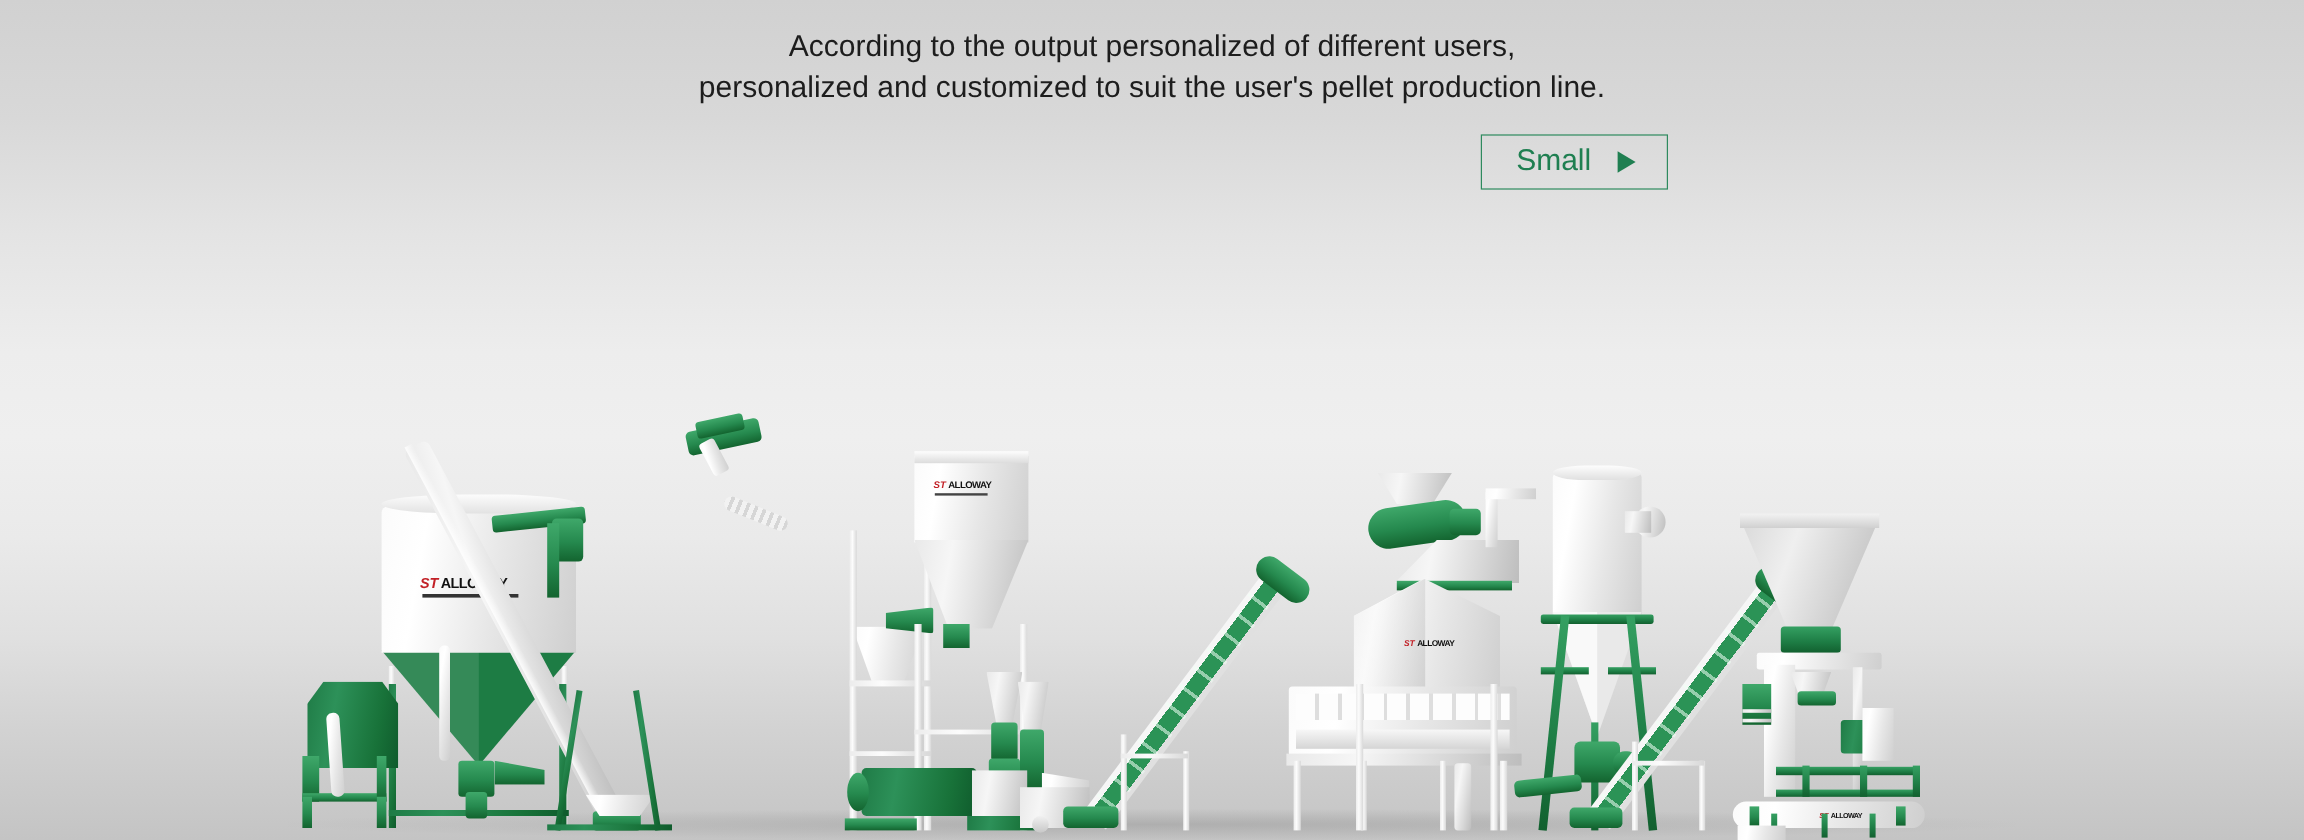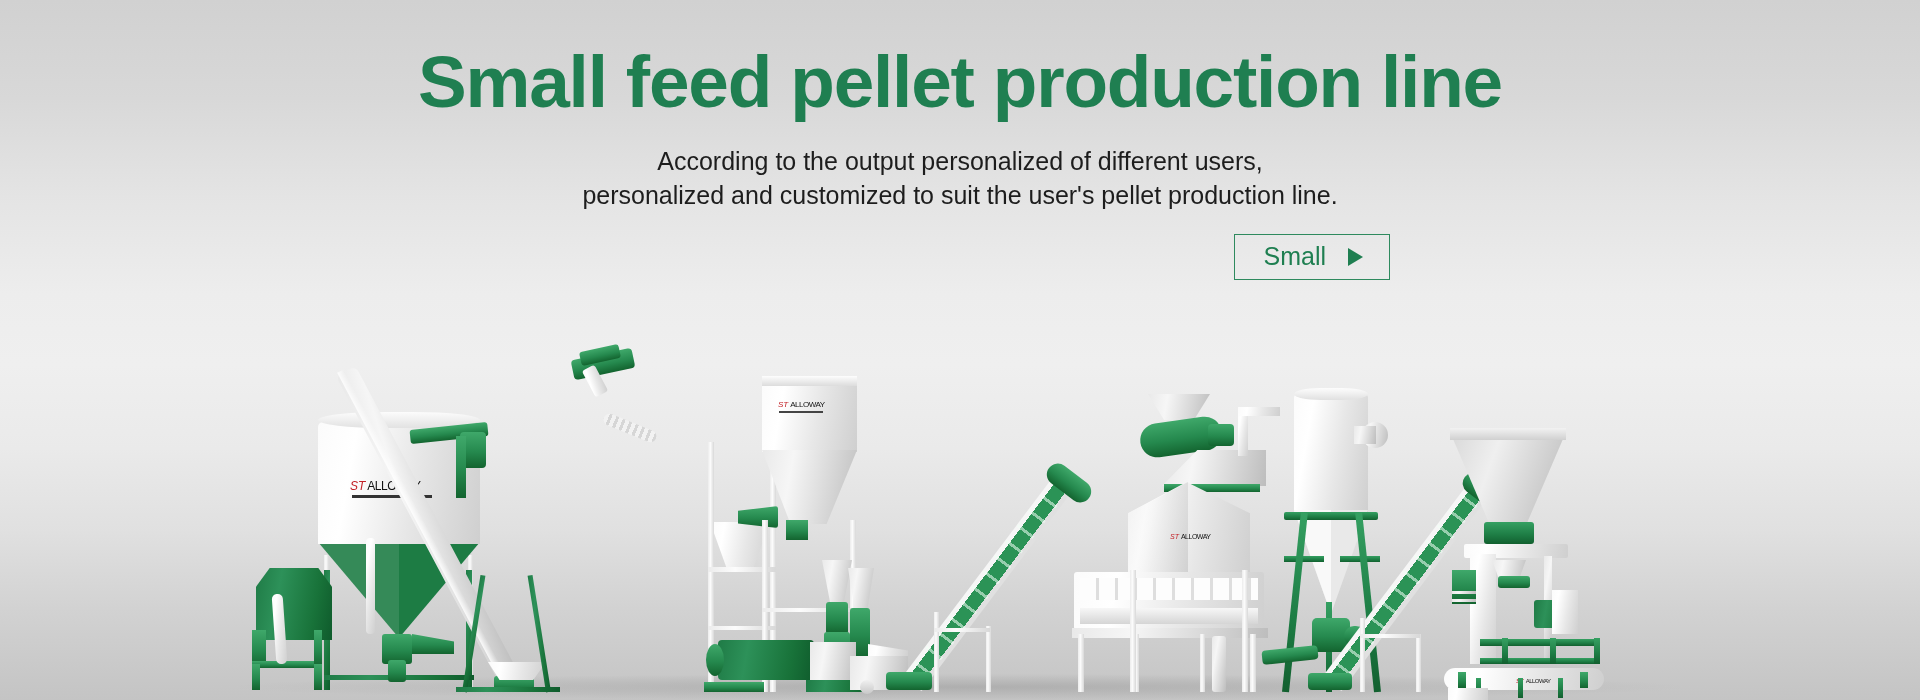--- a/index.html
+++ b/index.html
@@ -69,21 +69,21 @@
   .grayleg  { background:linear-gradient(90deg,#ececec,#fcfcfc 40%,#d8d8d8); }
 
   .shadow-base {
     position:absolute; bottom:0; left:240px; width:1440px; height:26px;
     background:radial-gradient(ellipse at 50% 50%, rgba(120,120,120,.30) 0%, rgba(150,150,150,0) 72%);
   }
 
   
   .logo {
     position:absolute; display:flex; align-items:center; gap:2px;
-    font-family:"Liberation Sans", sans-serif; font-weight:normal;
+    font-family:"Liberation Sans", sans-serif; font-weight:bold;
     color:#111; line-height:1; white-space:nowrap;justify-content:space-between;
   }
   .logo .st { color:#c22026; font-style:italic; }
   .logo .aw { color:#111; letter-spacing:-.5px; }
 </style>
 </head>
 <body>
 
 <div class="scene">
   <div class="shadow-base"></div>
@@ -349,21 +349,20 @@
     <div class="m green-l" style="left:150px; bottom:4px; width:8px; height:16px;"></div>
 
     <div class="m greenbar" style="left:46px; bottom:-6px; width:5px; height:20px;"></div>
     <div class="m greenbar" style="left:88px; bottom:-6px; width:5px; height:20px;"></div>
     <div class="m greenbar" style="left:128px; bottom:-6px; width:5px; height:20px;"></div>
     <div class="m metal" style="left:18px; bottom:-8px; width:40px; height:12px;"></div>
   </div>
 </div>
 
 <div class="banner-text">
-  <h1 class="page-title">Small feed pellet production line</h1>
 
   <div class="subtitle">
     <span class="sub-line">According to the output personalized of different users,</span>
     <span class="sub-line">personalized and customized to suit the user's pellet production line.</span>
   </div>
 
   <div class="more-row">
     <div class="more-row-inner">
       <button class="more-button">
         <span>Small</span>

